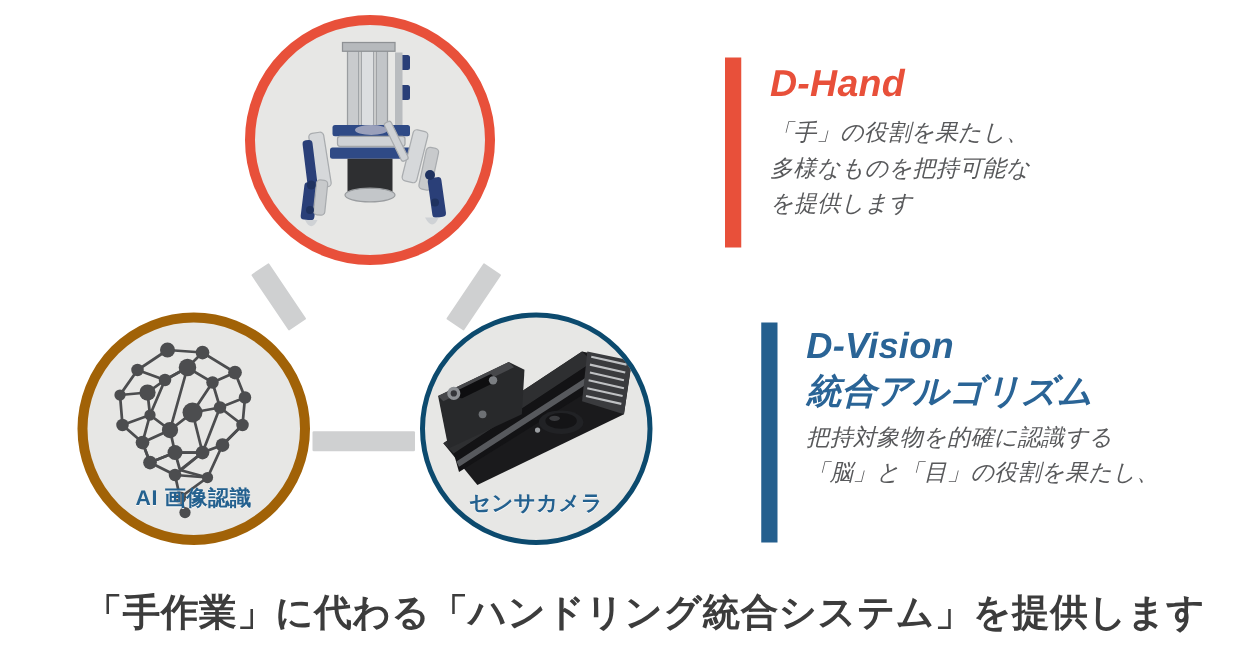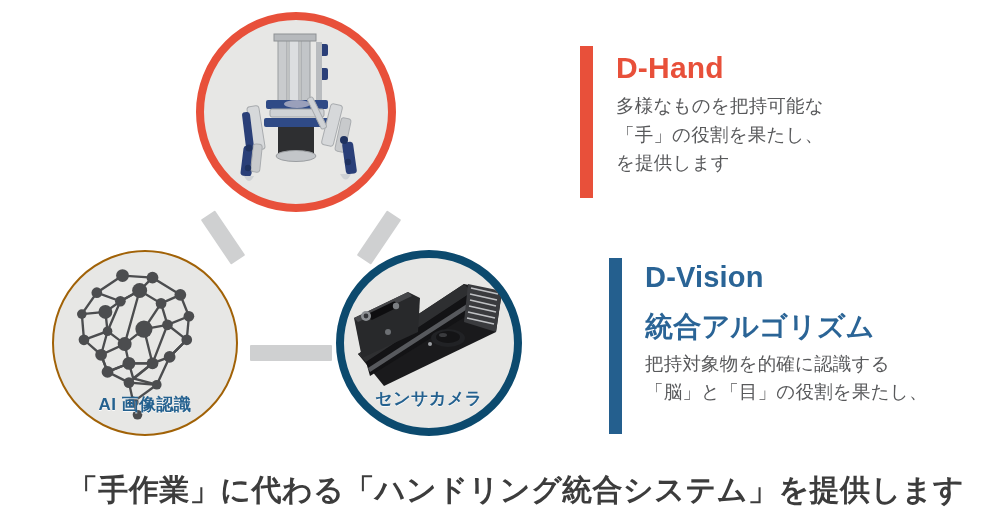--- a/index.html
+++ b/index.html
@@ -15,56 +15,56 @@
   
   .diagram{position:absolute;left:0;top:0;width:560px;height:462px;}
 
   .connector{position:absolute;background:#cfd0d1;border-radius:1px;}
   .conn-left  {width:54px;height:17px;left:196px;top:229px;transform:rotate(56deg);}
   .conn-right {width:54px;height:17px;left:352px;top:229px;transform:rotate(-56deg);}
   .conn-bottom{width:82px;height:16px;left:250px;top:345px;}
 
   .node{position:absolute;border-radius:50%;background:#e7e7e5;box-sizing:border-box;}
   .node-hand   {left:196px;top:12px;width:200px;height:200px;border:8px solid #e8503a;}
-  .node-ai     {left:52px;top:250px;width:186px;height:186px;border:2px solid #a16207;}
-  .node-camera {left:336px;top:250px;width:186px;height:186px;border:8px solid #0c4a6e;}
+  .node-ai     {left:62px;top:250px;width:186px;height:186px;border:8px solid #a16207;}
+  .node-camera {left:336px;top:250px;width:186px;height:186px;border:4px solid #0c4a6e;}
 
   .node-label{
     position:absolute;left:0;right:0;bottom:18px;
     text-align:center;
     color:#24618f;
     font-weight:bold;
     font-size:17px;
     letter-spacing:.5px;
     text-shadow:0 1px 0 rgba(255,255,255,.8);
   }
 
   .node-art{position:absolute;inset:0;overflow:hidden;border-radius:50%;}
   .node-art svg{position:absolute;left:0;top:0;width:100%;height:100%;}
 
   
-  .panel{position:absolute;}
+  .panel{position:absolute;font-style:italic;}
   .panel-hand  {left:580px;top:46px;}
   .panel-vision{left:609px;top:258px;}
 
   .accent{position:absolute;left:0;top:0;width:13px;}
   .accent-hand  {height:152px;background:#e8503a;}
   .accent-vision{height:176px;background:#245f8e;}
 
   .panel-body{margin-left:36px;}
 
   .panel-title{
     font-weight:bold;
     line-height:1.18;
     margin:0 0 7px 0;
     letter-spacing:.2px;
   }
   .title-hand  {color:#e8503a;font-size:30px;padding-top:4px;}
   .title-vision{color:#2a6496;font-size:29px;padding-top:2px;}
-  .title-vision .jp{display:block;font-size:28px;margin-top:16px;}
+  .title-vision .jp{display:block;font-size:28px;margin-top:2px;}
 
   .panel-desc{
     color:#58595b;
     font-size:18.5px;
     line-height:1.52;
     letter-spacing:.2px;
   }
   .panel-desc span{display:block;white-space:pre;}
 
   
@@ -230,22 +230,22 @@
       </div>
       <div class="node-label">センサカメラ</div>
     </div>
   </div>
 
   <div class="panel panel-hand">
     <div class="accent accent-hand"></div>
     <div class="panel-body">
       <h2 class="panel-title title-hand">D-Hand</h2>
       <div class="panel-desc">
+        <span>「手」の役割を果たし、</span>
         <span>多様なものを把持可能な</span>
-        <span>「手」の役割を果たし、</span>
         <span>を提供します</span>
       </div>
     </div>
   </div>
 
   <div class="panel panel-vision">
     <div class="accent accent-vision"></div>
     <div class="panel-body">
       <h2 class="panel-title title-vision">
         <span>D-Vision</span>

